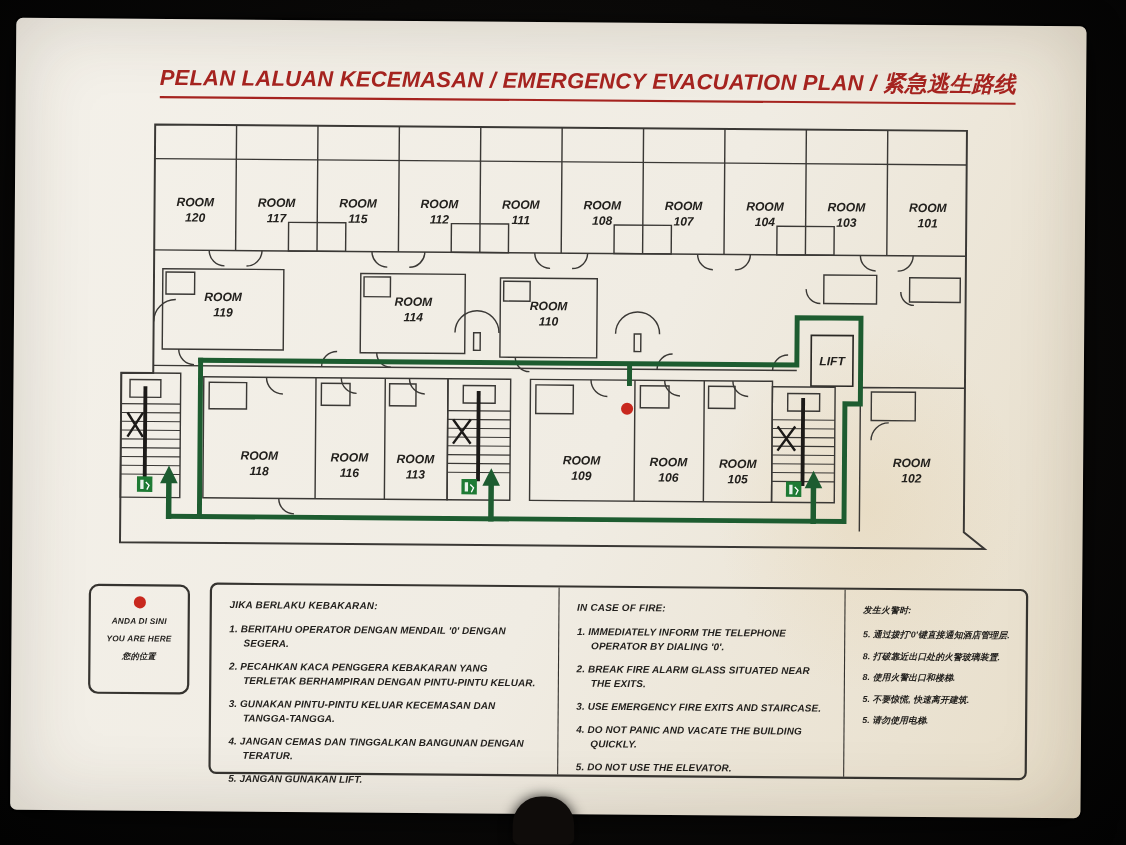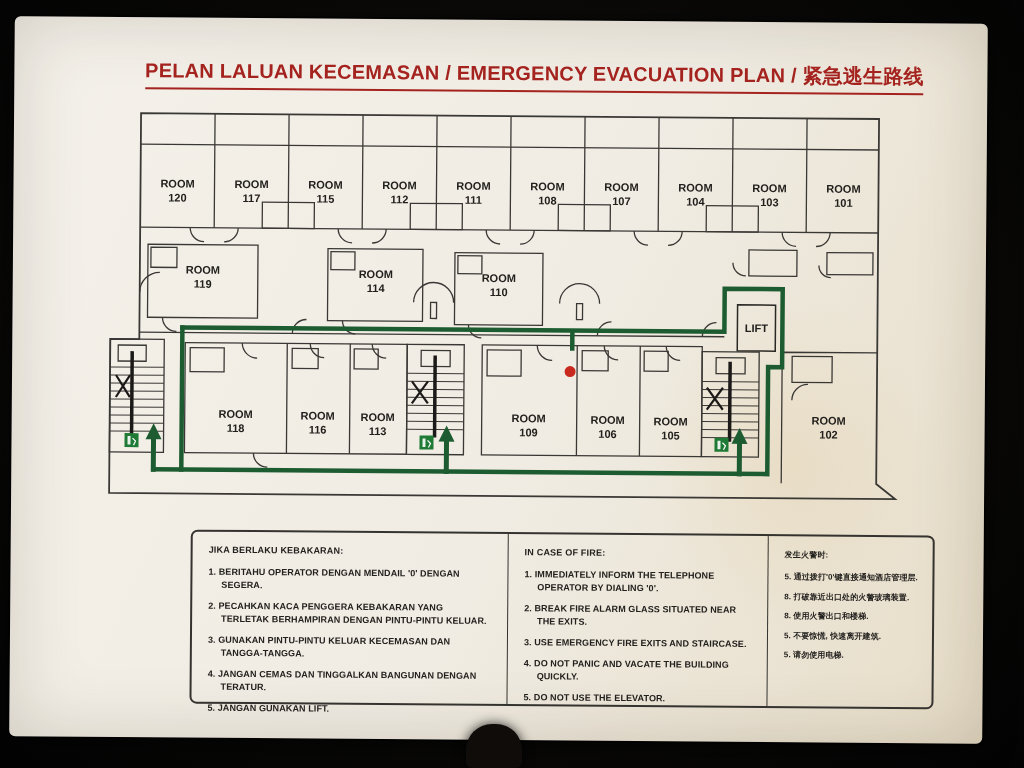--- a/index.html
+++ b/index.html
@@ -1,18 +1,18 @@
 <!DOCTYPE html>
 <html><head>
 <meta charset="utf-8">
 <style>
   html,body{margin:0;padding:0;width:1024px;height:768px;background:#070605;overflow:hidden;
     font-family:"Liberation Sans",sans-serif;}
   .photo{position:absolute;inset:0;background:
-    radial-gradient(ellipse at 50% 45%, #151311 0%, #0a0908 60%, #030303 100%);}
+    radial-gradient(ellipse at 50% 45%, #151311 0%, #0a0908 60%, #030303 100%); font-style: italic;}
   .card{position:absolute;left:12px;top:20px;width:973px;height:720px;border-radius:6px;
     background:linear-gradient(115deg,#f4f1ea 0%,#f0ece3 55%,#e7ddc8 100%);
     box-shadow:inset 0 0 70px rgba(60,45,20,.18), 0 0 0 2px rgba(0,0,0,.45), 0 6px 30px rgba(0,0,0,.6);
     transform:rotate(.45deg);}
   .glow{position:absolute;right:55px;top:270px;width:280px;height:340px;pointer-events:none;
     background:radial-gradient(ellipse,rgba(214,176,106,.16),transparent 70%);}
   .title{position:absolute;left:130px;top:40px;width:780px;text-align:center;}
   .title span{display:inline-block;font-weight:bold;font-size:20px;letter-spacing:.2px;
     color:#a5231f;border-bottom:2.5px solid #a5231f;padding-bottom:3px;}
   .plan-svg{position:absolute;left:80px;top:88px;}
@@ -244,20 +244,26 @@
             <text x="579" y="330">105</text>
           </g>
         <g>
             <text x="737" y="314">ROOM</text>
             <text x="737" y="328">102</text>
           </g>
         <text x="664" y="222">LIFT</text>
       </g>
     </svg>
 
+    <div class="yah-box">
+      <div class="yah-dot"></div>
+      <div class="yah-line">ANDA DI SINI</div>
+      <div class="yah-line">YOU ARE HERE</div>
+      <div class="yah-line">您的位置</div>
+    </div>
 
     <div class="instr-box">
       <div class="col col1">
         <h3>JIKA BERLAKU KEBAKARAN:</h3>
         <ul>
           <li>1. BERITAHU OPERATOR DENGAN MENDAIL '0' DENGAN SEGERA.</li>
           <li>2. PECAHKAN KACA PENGGERA KEBAKARAN YANG TERLETAK BERHAMPIRAN DENGAN PINTU-PINTU KELUAR.</li>
           <li>3. GUNAKAN PINTU-PINTU KELUAR KECEMASAN DAN TANGGA-TANGGA.</li>
           <li>4. JANGAN CEMAS DAN TINGGALKAN BANGUNAN DENGAN TERATUR.</li>
           <li>5. JANGAN GUNAKAN LIFT.</li>

